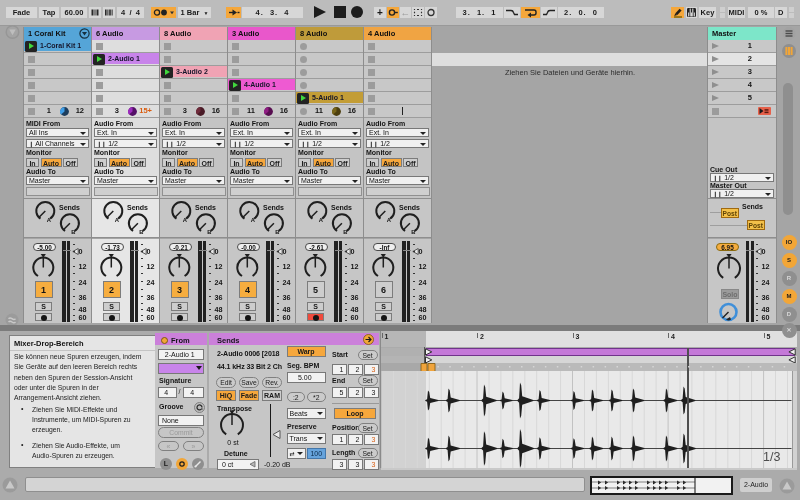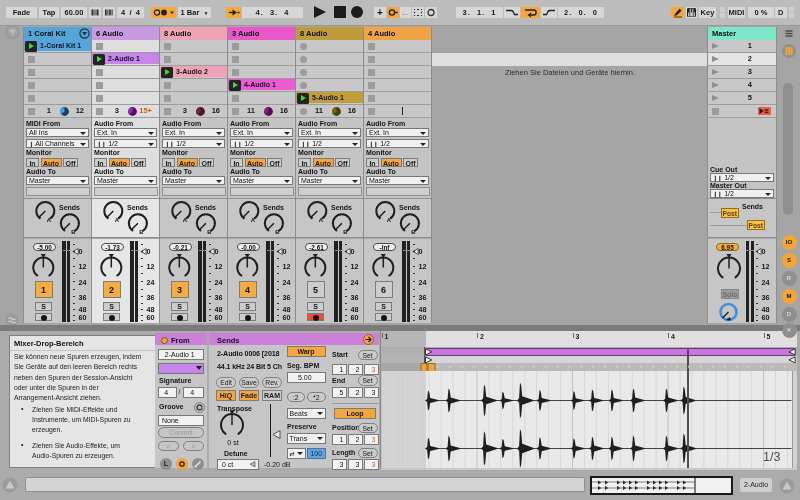--- a/index.html
+++ b/index.html
@@ -790,21 +790,21 @@
     <circle cx="3.5" cy="8.5" r="1.1" fill="#e8e8e8"></circle>
   </svg>
 <div class="abs" style="left:209px;top:333px;width:170px;height:12px;background:#cb80da;"></div>
 <div class="abs" style="left:217px;top:336px;font-size:7.5px;font-weight:bold;color:#14141a;">Sends</div>
 <svg class="abs" style="left:363px;top:334px;" width="11" height="11">
     <circle cx="5.5" cy="5.5" r="5" fill="#f2a637" stroke="#7a5a10" stroke-width="0.8"></circle>
     <path d="M2.5,5.5 L7.5,5.5 M5.5,3 L8,5.5 L5.5,8" stroke="#1a1a1a" stroke-width="1.2" fill="none"></path>
   </svg>
 <div class="abs" style="left:209px;top:345px;width:170px;height:123px;background:#c6c6c6;"></div>
 <div class="abs" style="left:217px;top:350px;font-size:7.1px;font-weight:bold;color:#141414;letter-spacing:-0.1px;">2-Audio 0006 [2018</div>
-<div class="abs" style="left:217px;top:363px;font-size:7.1px;font-weight:bold;color:#141414;letter-spacing:-0.1px;">44.1 kHz 24 Bit 5 Ch</div>
+<div class="abs" style="left:217px;top:363px;font-size:7.1px;font-weight:bold;color:#141414;letter-spacing:-0.1px;">44.1 kHz 33 Bit 2 Ch</div>
 <div class="pill" style="left:216px;top:377px;width:20px;">Edit</div>
 <div class="pill" style="left:239px;top:377px;width:20px;">Save</div>
 <div class="pill" style="left:262px;top:377px;width:20px;">Rev.</div>
 <div class="mbtn ybtn" style="left:216px;top:390px;width:20px;height:10.5px;line-height:10px;">HiQ</div>
 <div class="mbtn ybtn" style="left:239px;top:390px;width:20px;height:10.5px;line-height:10px;">Fade</div>
 <div class="mbtn" style="left:262px;top:390px;width:20px;height:10.5px;line-height:10px;">RAM</div>
 <div class="lbl" style="left:217px;top:405px;">Transpose</div>
 <svg class="abs" style="left:219px;top:408px;" width="27" height="32">
 <path d="M7.2,26.3 A11,11 0 1 1 18.8,26.3" fill="none" stroke="#1f1f1f" stroke-width="2.0"></path>
     <line x1="13" y1="17" x2="13.0" y2="6.5" stroke="#1f1f1f" stroke-width="1.5"></line>

